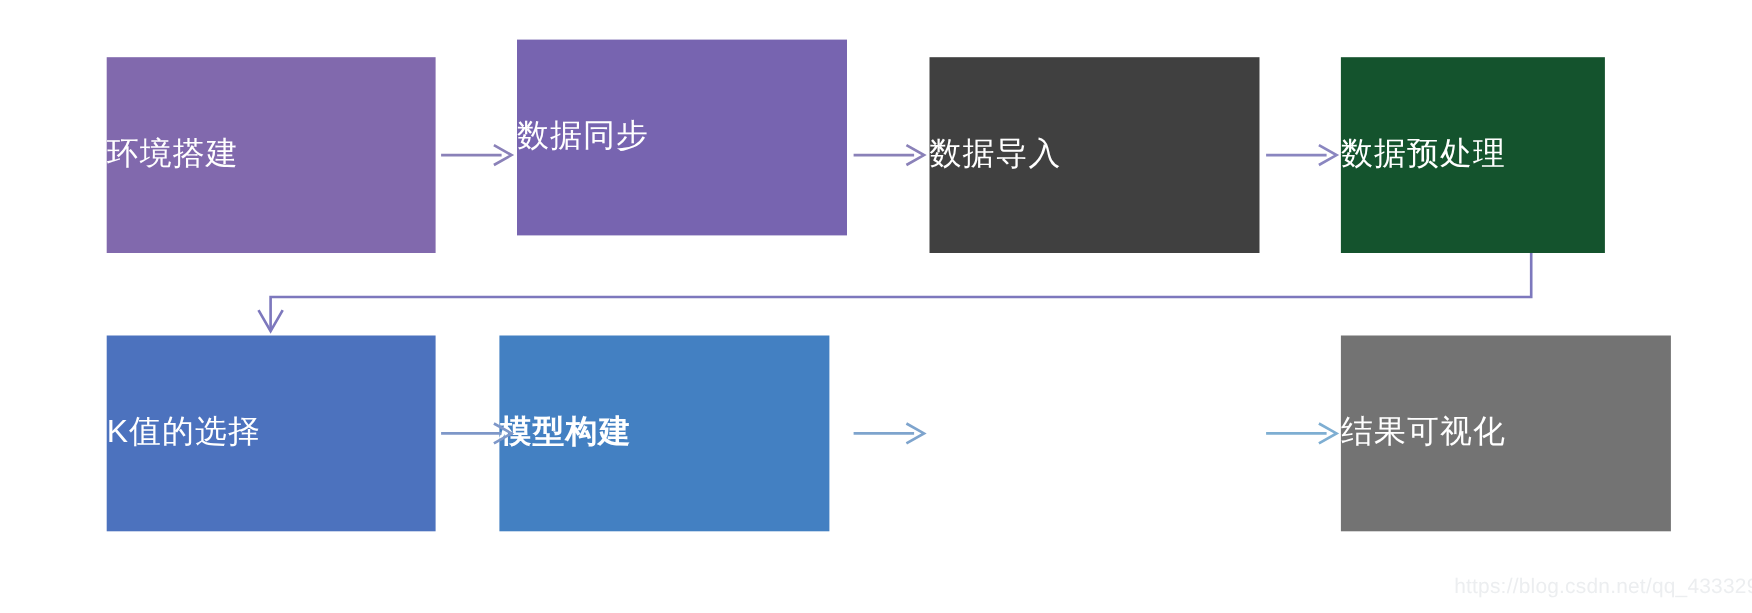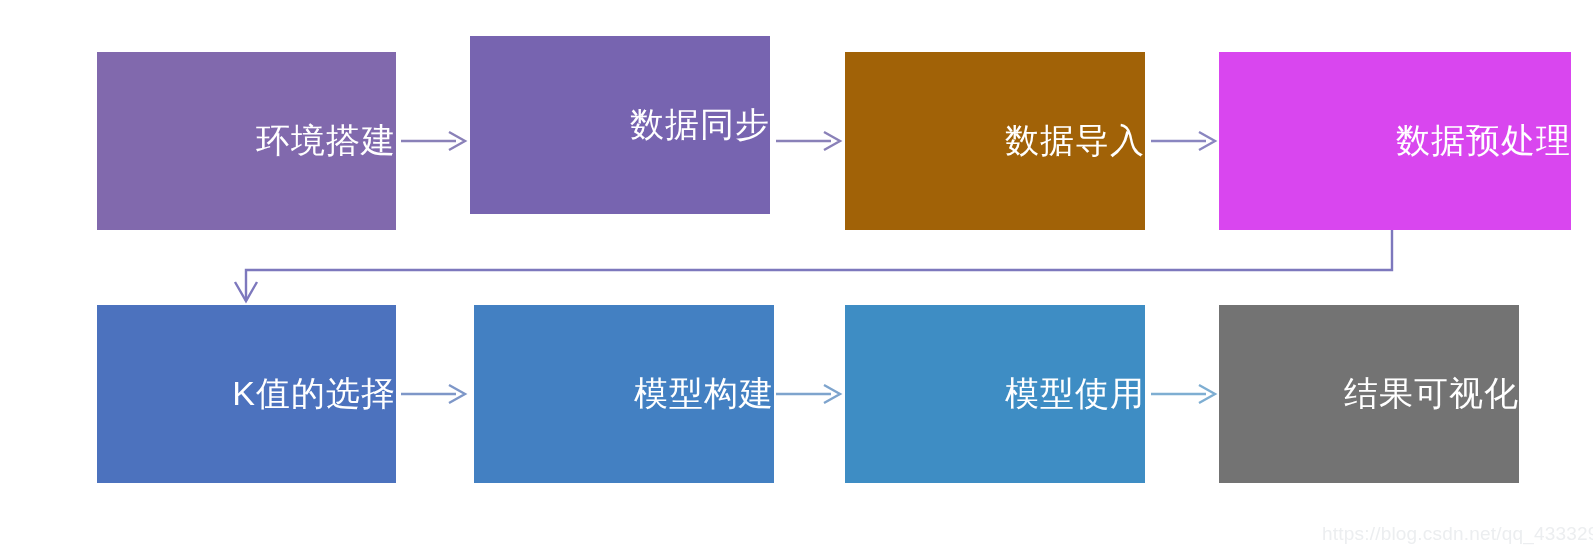--- a/index.html
+++ b/index.html
@@ -14,24 +14,24 @@
     position: relative;
     width: 1593px;
     height: 557px;
     background: #ffffff;
     overflow: hidden;
   }
   .node {
     position: absolute;
     display: flex;
     align-items: center;
-    justify-content: flex-end;
+    justify-content: flex-start;
     box-sizing: border-box;
     color: #ffffff;
-    font-size: 34px;
+    font-size: 29px;
     font-weight: 400;
     letter-spacing: 1px;
     line-height: 1;
     white-space: nowrap;
     user-select: none;
   }
   .node-label {
     display: block;
     transform: translateY(-1px);
   }
@@ -58,35 +58,32 @@
 <body>
 
 <div id="canvas">
 
   <div class="node" style="left: 97px; top: 52px; width: 299px; height: 178px; background: rgb(129, 105, 173);">
     <span class="node-label">环境搭建</span>
   </div>
   <div class="node" style="left: 470px; top: 36px; width: 300px; height: 178px; background: rgb(119, 100, 176);">
     <span class="node-label">数据同步</span>
   </div>
-  <div class="node" style="left: 845px; top: 52px; width: 300px; height: 178px; background: #a16207;">
+  <div class="node" style="left: 845px; top: 52px; width: 300px; height: 178px; background: #404040;">
     <span class="node-label">数据导入</span>
   </div>
-  <div class="node" style="left: 1219px; top: 52px; width: 352px; height: 178px; background: #d946ef;">
+  <div class="node" style="left: 1219px; top: 52px; width: 240px; height: 178px; background: #14532d;">
     <span class="node-label">数据预处理</span>
   </div>
 
   <div class="node" style="left: 97px; top: 305px; width: 299px; height: 178px; background: rgb(76, 114, 190);">
     <span class="node-label">K值的选择</span>
   </div>
-  <div class="node" style="left: 474px; top: 305px; width: 300px; height: 178px; background: rgb(67, 128, 194);">
+  <div class="node" style="left: 454px; top: 305px; width: 300px; height: 178px; background: rgb(67, 128, 194); font-weight: bold;">
     <span class="node-label">模型构建</span>
-  </div>
-  <div class="node" style="left: 845px; top: 305px; width: 300px; height: 178px; background: rgb(62, 141, 196);">
-    <span class="node-label">模型使用</span>
   </div>
   <div class="node" style="left: 1219px; top: 305px; width: 300px; height: 178px; background: #737373;">
     <span class="node-label">结果可视化</span>
   </div>
 
   <svg class="arrow-svg" width="64" height="26" style="left: 401px; top: 128px;">
       <line x1="0" y1="13" x2="55" y2="13" stroke="#8a81b8" stroke-width="2.4"></line>
       <polyline points="48,4 64,13 48,22" fill="none" stroke="#8a81b8" stroke-width="2.4" stroke-linejoin="miter"></polyline>
     </svg>
   <svg class="arrow-svg" width="64" height="26" style="left: 776px; top: 128px;">

